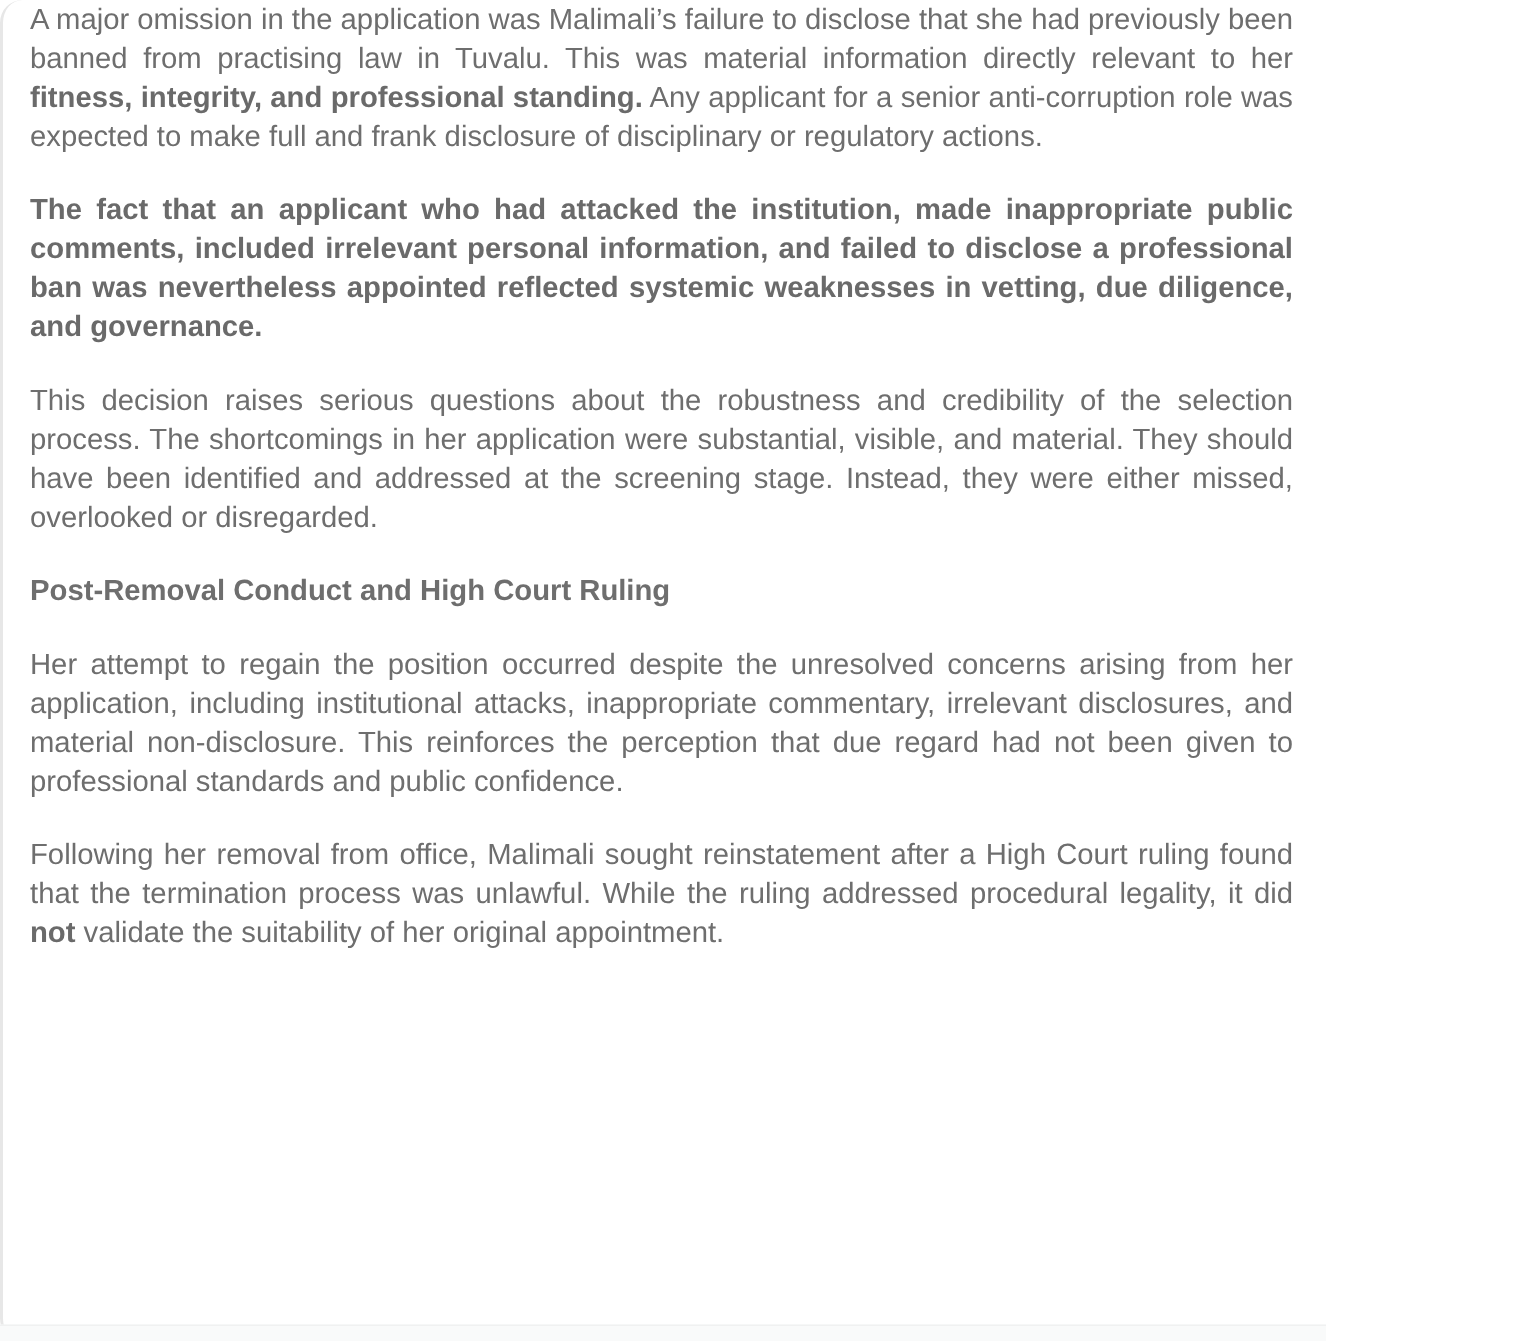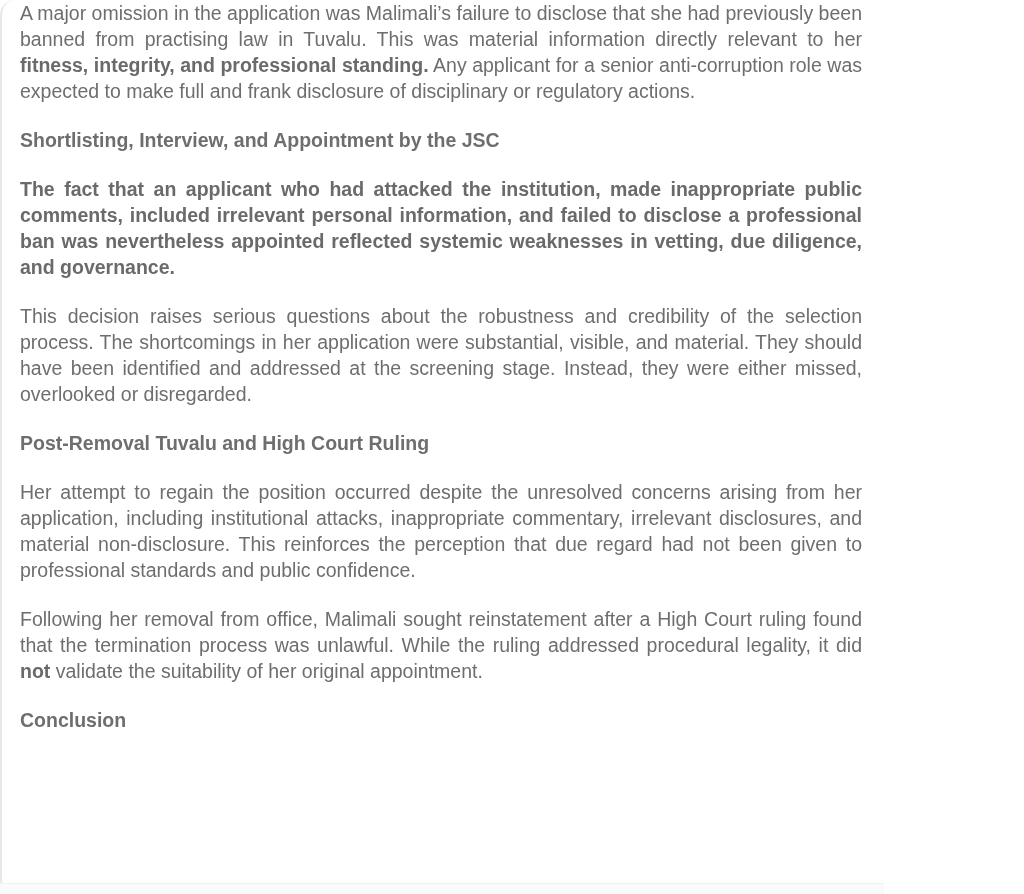--- a/index.html
+++ b/index.html
@@ -54,22 +54,20 @@
     background: #f9fafa;
     border-top: 1px solid #f0f1f1;
   }
 </style>
 </head>
 <body>
 
 <div class="page">
   <div class="doc">
       <p><span>A major omission in the application was Malimali’s failure to disclose that she had previously been banned from practising law in Tuvalu. This was material information directly relevant to her </span><strong>fitness, integrity, and professional standing.</strong><span> Any applicant for a senior anti-corruption role was expected to make full and frank disclosure of disciplinary or regulatory actions.</span></p>
-      <h2>Shortlisting, Interview, and Appointment by the JSC</h2>
       <p><strong>The fact that an applicant who had attacked the institution, made inappropriate public comments, included irrelevant personal information, and failed to disclose a professional ban was nevertheless appointed reflected systemic weaknesses in vetting, due diligence, and governance.</strong></p>
       <p><span>This decision raises serious questions about the robustness and credibility of the selection process. The shortcomings in her application were substantial, visible, and material. They should have been identified and addressed at the screening stage. Instead, they were either missed, overlooked or disregarded.</span></p>
-      <h2>Post-Removal Tuvalu and High Court Ruling</h2>
+      <h2>Post-Removal Conduct and High Court Ruling</h2>
       <p><span>Her attempt to regain the position occurred despite the unresolved concerns arising from her application, including institutional attacks, inappropriate commentary, irrelevant disclosures, and material non-disclosure. This reinforces the perception that due regard had not been given to professional standards and public confidence.</span></p>
       <p><span>Following her removal from office, Malimali sought reinstatement after a High Court ruling found that the termination process was unlawful. While the ruling addressed procedural legality, it did </span><strong>not</strong><span> validate the suitability of her original appointment.</span></p>
-      <h2>Conclusion</h2>
     </div>
   <div class="bottom-band"></div>
 </div>
 
 </body></html>

